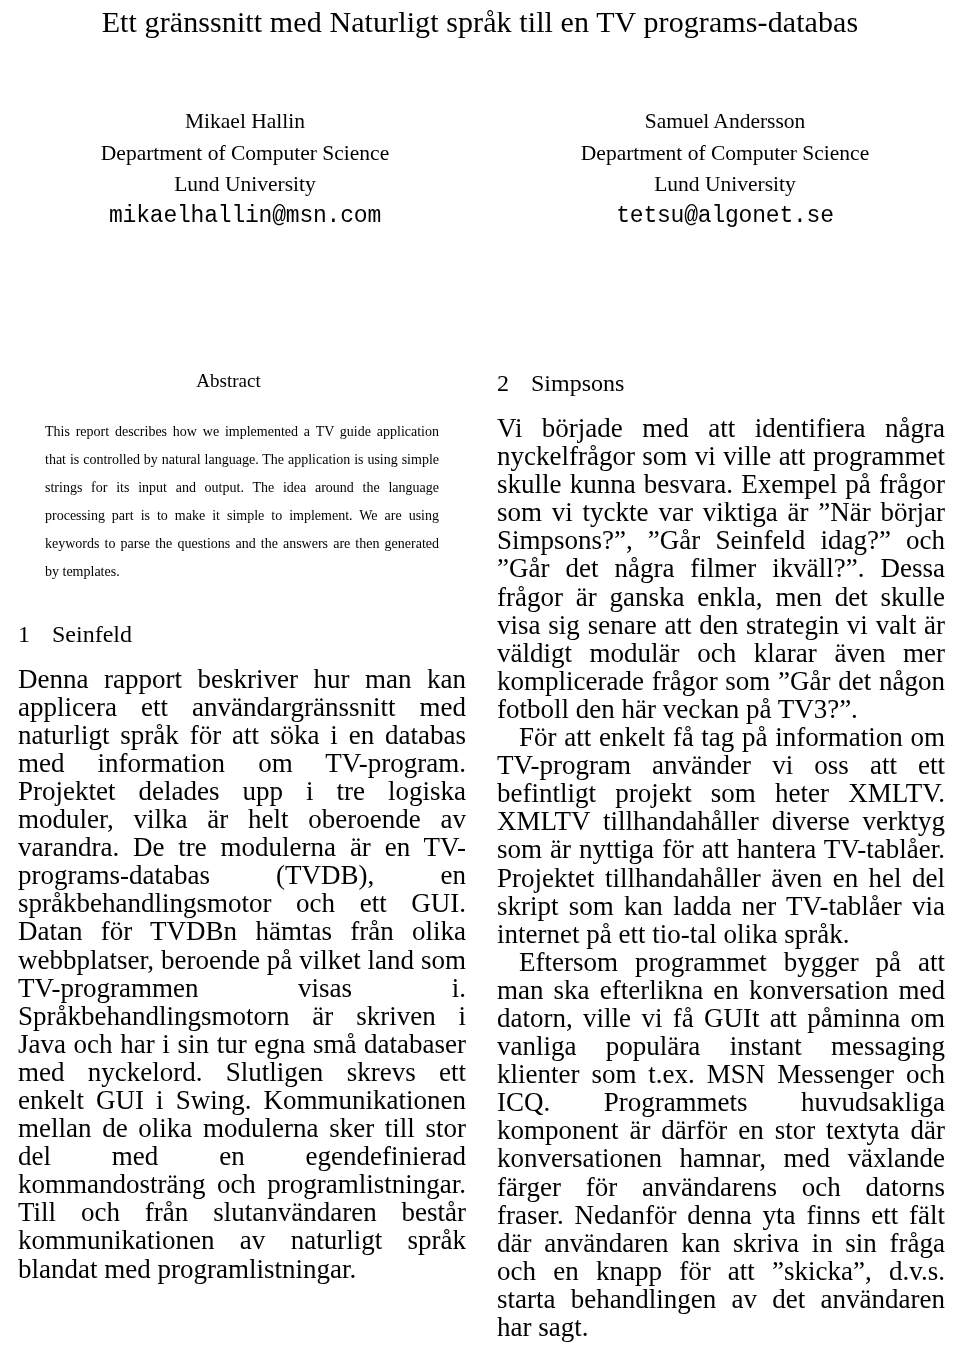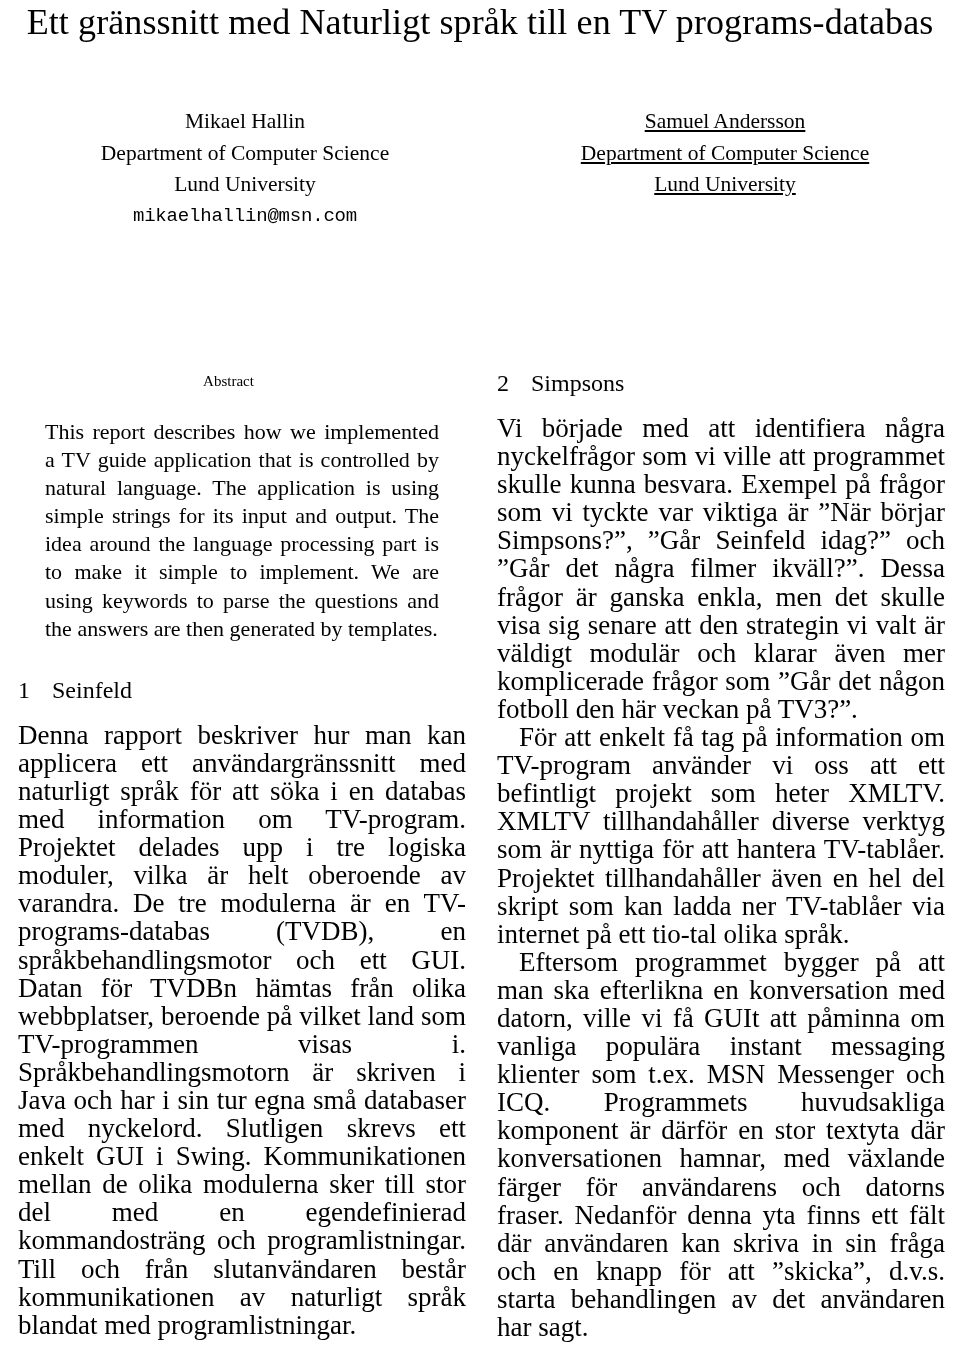--- a/index.html
+++ b/index.html
@@ -23,45 +23,45 @@
     height: 1365px;
   }
 
   
   .title {
     position: absolute;
     left: 0;
     top: 4px;
     width: 960px;
     text-align: center;
-    font-size: 36px;
+    font-size: 30px;
     line-height: 36px;
     letter-spacing: 0.1px;
   }
 
   
   .authors {
     position: absolute;
     left: 0;
     top: 106px;
     width: 960px;
     display: flex;
   }
   .author-col {
     flex: 0 0 auto;
     text-align: center;
     font-size: 21.5px;
     line-height: 31.5px;
   }
   .author-col.left  { width: 490px; }
-  .author-col.right { width: 470px; text-decoration: underline; }
+  .author-col.right { width: 470px; }
   .author-line { white-space: nowrap; }
   .author-email {
     font-family: "Liberation Mono", "DejaVu Sans Mono", monospace;
-    font-size: 19px;
+    font-size: 23px;
     line-height: 30px;
     letter-spacing: -0.2px;
   }
 
   
   .col {
     position: absolute;
     top: 368px;
   }
   .col-left {
@@ -82,28 +82,28 @@
   }
 
   
   .abstract-wrap {
     padding: 0 0 0 27px;
     width: 421px;
     box-sizing: border-box;
   }
   .abstract-heading {
     text-align: center;
-    font-size: 15px;
+    font-size: 19px;
     line-height: 26px;
     margin: 0 0 24px 0;
     padding-right: 27px;
   }
   .abstract-body {
     width: 394px;
-    font-size: 22px;
+    font-size: 14px;
     line-height: 28.1px;
     text-align: justify;
   }
 
   
   .section-heading {
     font-size: 24px;
     line-height: 30px;
     margin: 32px 0 16px 0;
     display: flex;
@@ -132,20 +132,21 @@
     <div class="author-col left">
       <div class="author-line">Mikael Hallin</div>
       <div class="author-line">Department of Computer Science</div>
       <div class="author-line">Lund University</div>
       <div class="author-line author-email">mikaelhallin@msn.com</div>
     </div>
     <div class="author-col right">
       <div class="author-line">Samuel Andersson</div>
       <div class="author-line">Department of Computer Science</div>
       <div class="author-line">Lund University</div>
+      <div class="author-line author-email">tetsu@algonet.se</div>
     </div>
   </div>
 
   <div class="col col-left">
 
     <div class="abstract-wrap">
       <div class="abstract-heading">Abstract</div>
       <div class="abstract-body">This report describes how we implemented a TV guide application that is controlled by natural language. The application is using simple strings for its input and output. The idea around the language processing part is to make it simple to implement. We are using keywords to parse the questions and the answers are then generated by templates.</div>
     </div>
 

